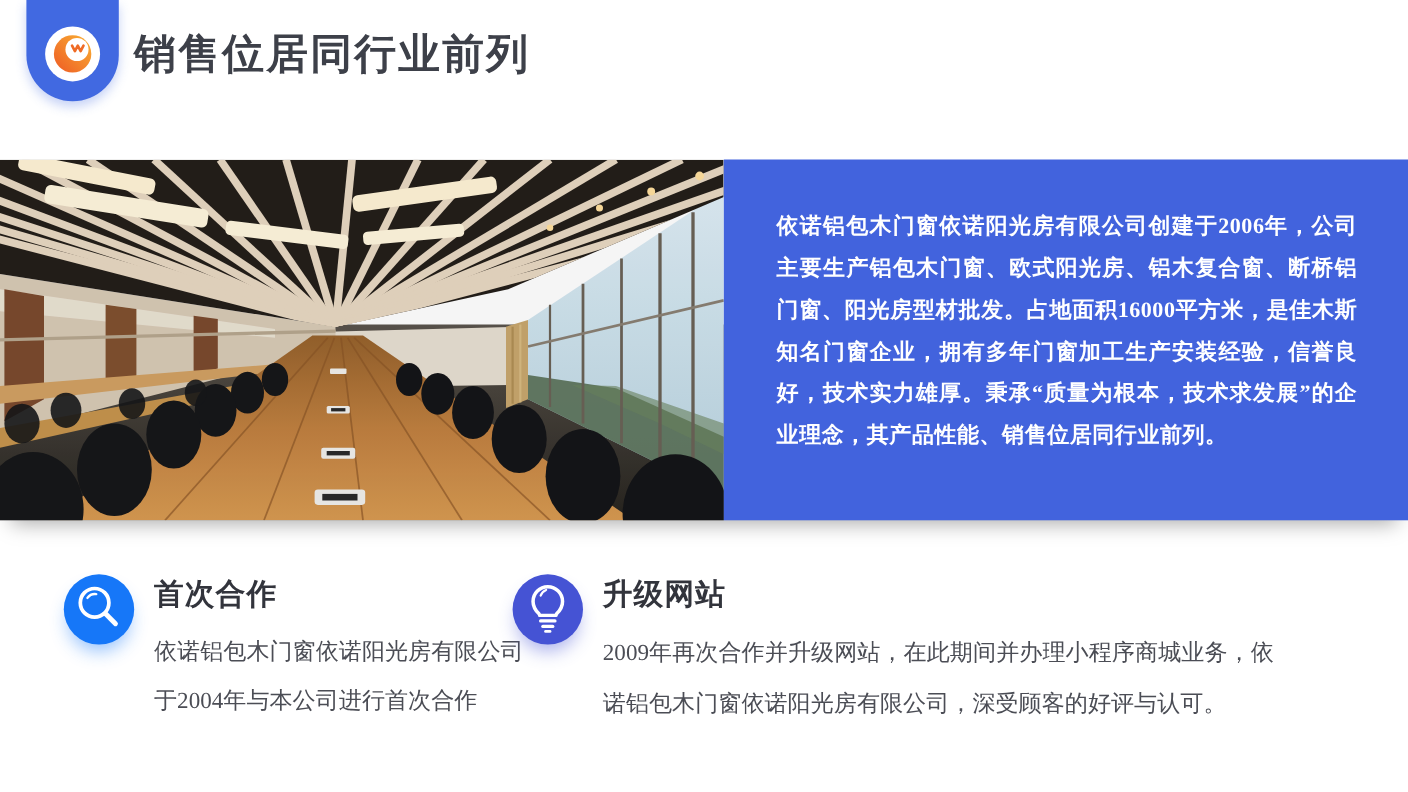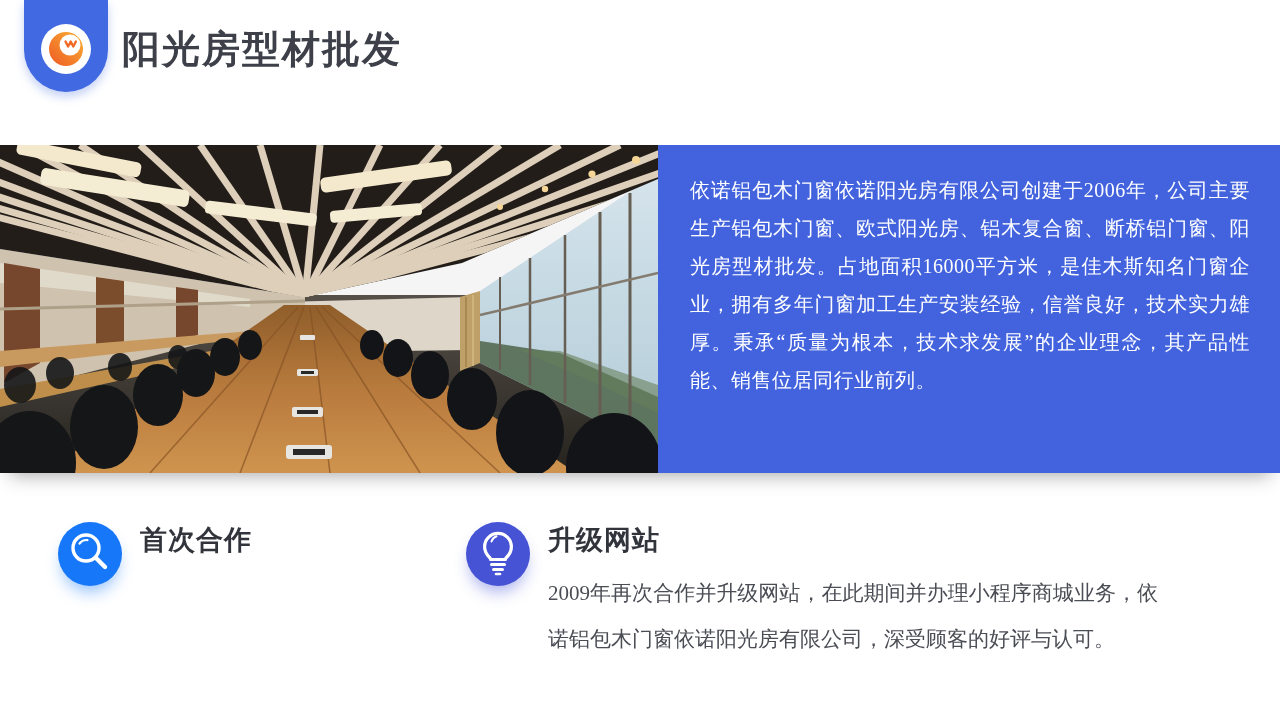--- a/index.html
+++ b/index.html
@@ -17,22 +17,22 @@
   .page-title{position:absolute;left:122px;top:24px;margin:0;
       font-size:38px;font-weight:700;color:#3d4049;letter-spacing:2px;}
 
   
   .media-row{position:absolute;left:0;top:145px;width:1280px;height:328px;
       display:flex;box-shadow:0 12px 18px -10px rgba(0,0,0,.35);}
   .photo{width:658px;height:328px;display:block;flex:0 0 658px;}
   .info-panel{flex:1;background:#4263DD;color:#fff;
       padding:26px 30px 0 32px;box-sizing:border-box;}
   .info-panel h2{margin:0 0 18px 0;font-size:24px;font-weight:700;letter-spacing:1px;}
-  .info-panel p{margin:0;font-size:20px;line-height:38px;text-align:justify;
-      font-weight:400;letter-spacing:.5px;}
+  .info-panel p{margin:16px;font-size:20px;line-height:38px;text-align:justify;
+      font-weight:700;letter-spacing:.5px;}
 
   
   .feature{position:absolute;top:520px;}
   .feature-1{left:58px;width:418px;}
   .feature-2{left:466px;width:692px;}
   .icon-circle{position:absolute;left:0;top:2px;width:64px;height:64px;border-radius:50%;
       display:flex;align-items:center;justify-content:center;}
   .feature-1 .icon-circle{background:#1677F8;box-shadow:0 10px 16px -4px rgba(22,119,248,.45);}
   .feature-2 .icon-circle{background:#4553D4;box-shadow:0 10px 16px -4px rgba(69,83,212,.45);}
   .feature-content{margin-left:82px;}
@@ -53,21 +53,21 @@
             <stop offset="0" stop-color="#ee5a24"></stop>
               <stop offset="1" stop-color="#f9b234"></stop>
           </linearGradient>
         </defs>
         <circle cx="20" cy="20" r="17" fill="url(#og)"></circle>
         <circle cx="24" cy="16" r="10.5" fill="#ffffff"></circle>
         <path d="M19.5 12.5 l2.6 5 l2.6 -5 l2.6 5 l2.6 -5" fill="none" stroke="#ef6b25" stroke-width="2.4" stroke-linecap="round" stroke-linejoin="round"></path>
       </svg>
     </div>
   </div>
-  <h1 class="page-title">阳光房型材批发</h1>
+  <h1 class="page-title">销售位居同行业前列</h1>
 
   <div class="media-row">
     <svg class="photo" viewBox="0 0 658 328" preserveAspectRatio="none">
       <defs>
         <linearGradient id="skyg" x1="0" y1="0" x2="0" y2="1">
           <stop offset="0" stop-color="#dfeef6"></stop>
             <stop offset="1" stop-color="#b9d4e2"></stop>
         </linearGradient>
         <linearGradient id="floorg" x1="0" y1="0" x2="0" y2="1">
           <stop offset="0" stop-color="#5a544c"></stop>
@@ -201,20 +201,21 @@
   <div class="feature feature-1">
     <div class="icon-circle">
       <svg width="64" height="64" viewBox="0 0 64 64">
         <circle cx="28" cy="26" r="13" fill="none" stroke="#fff" stroke-width="3.4"></circle>
         <path d="M21.5 21.5 a8.5 8.5 0 0 1 8 -3.4" fill="none" stroke="#fff" stroke-width="2.2" stroke-linecap="round"></path>
         <line x1="38" y1="36" x2="47" y2="45" stroke="#fff" stroke-width="4.4" stroke-linecap="round"></line>
       </svg>
     </div>
     <div class="feature-content">
       <h3>首次合作</h3>
+      <p>依诺铝包木门窗依诺阳光房有限公司于2004年与本公司进行首次合作</p>
     </div>
   </div>
 
   <div class="feature feature-2">
     <div class="icon-circle">
       <svg width="64" height="64" viewBox="0 0 64 64">
         <path d="M24 36 c-3.4 -3.2 -5.4 -7 -5.4 -11.2 a13.4 13.4 0 0 1 26.8 0 c0 4.2 -2 8 -5.4 11.2" fill="none" stroke="#fff" stroke-width="3.2" stroke-linecap="round"></path>
         <path d="M25.5 19.5 a8.5 8.5 0 0 1 5 -5.2" fill="none" stroke="#fff" stroke-width="2" stroke-linecap="round"></path>
         <line x1="24.5" y1="37.5" x2="39.5" y2="37.5" stroke="#fff" stroke-width="3" stroke-linecap="round"></line>
         <line x1="25.5" y1="42.5" x2="38.5" y2="42.5" stroke="#fff" stroke-width="3" stroke-linecap="round"></line>

